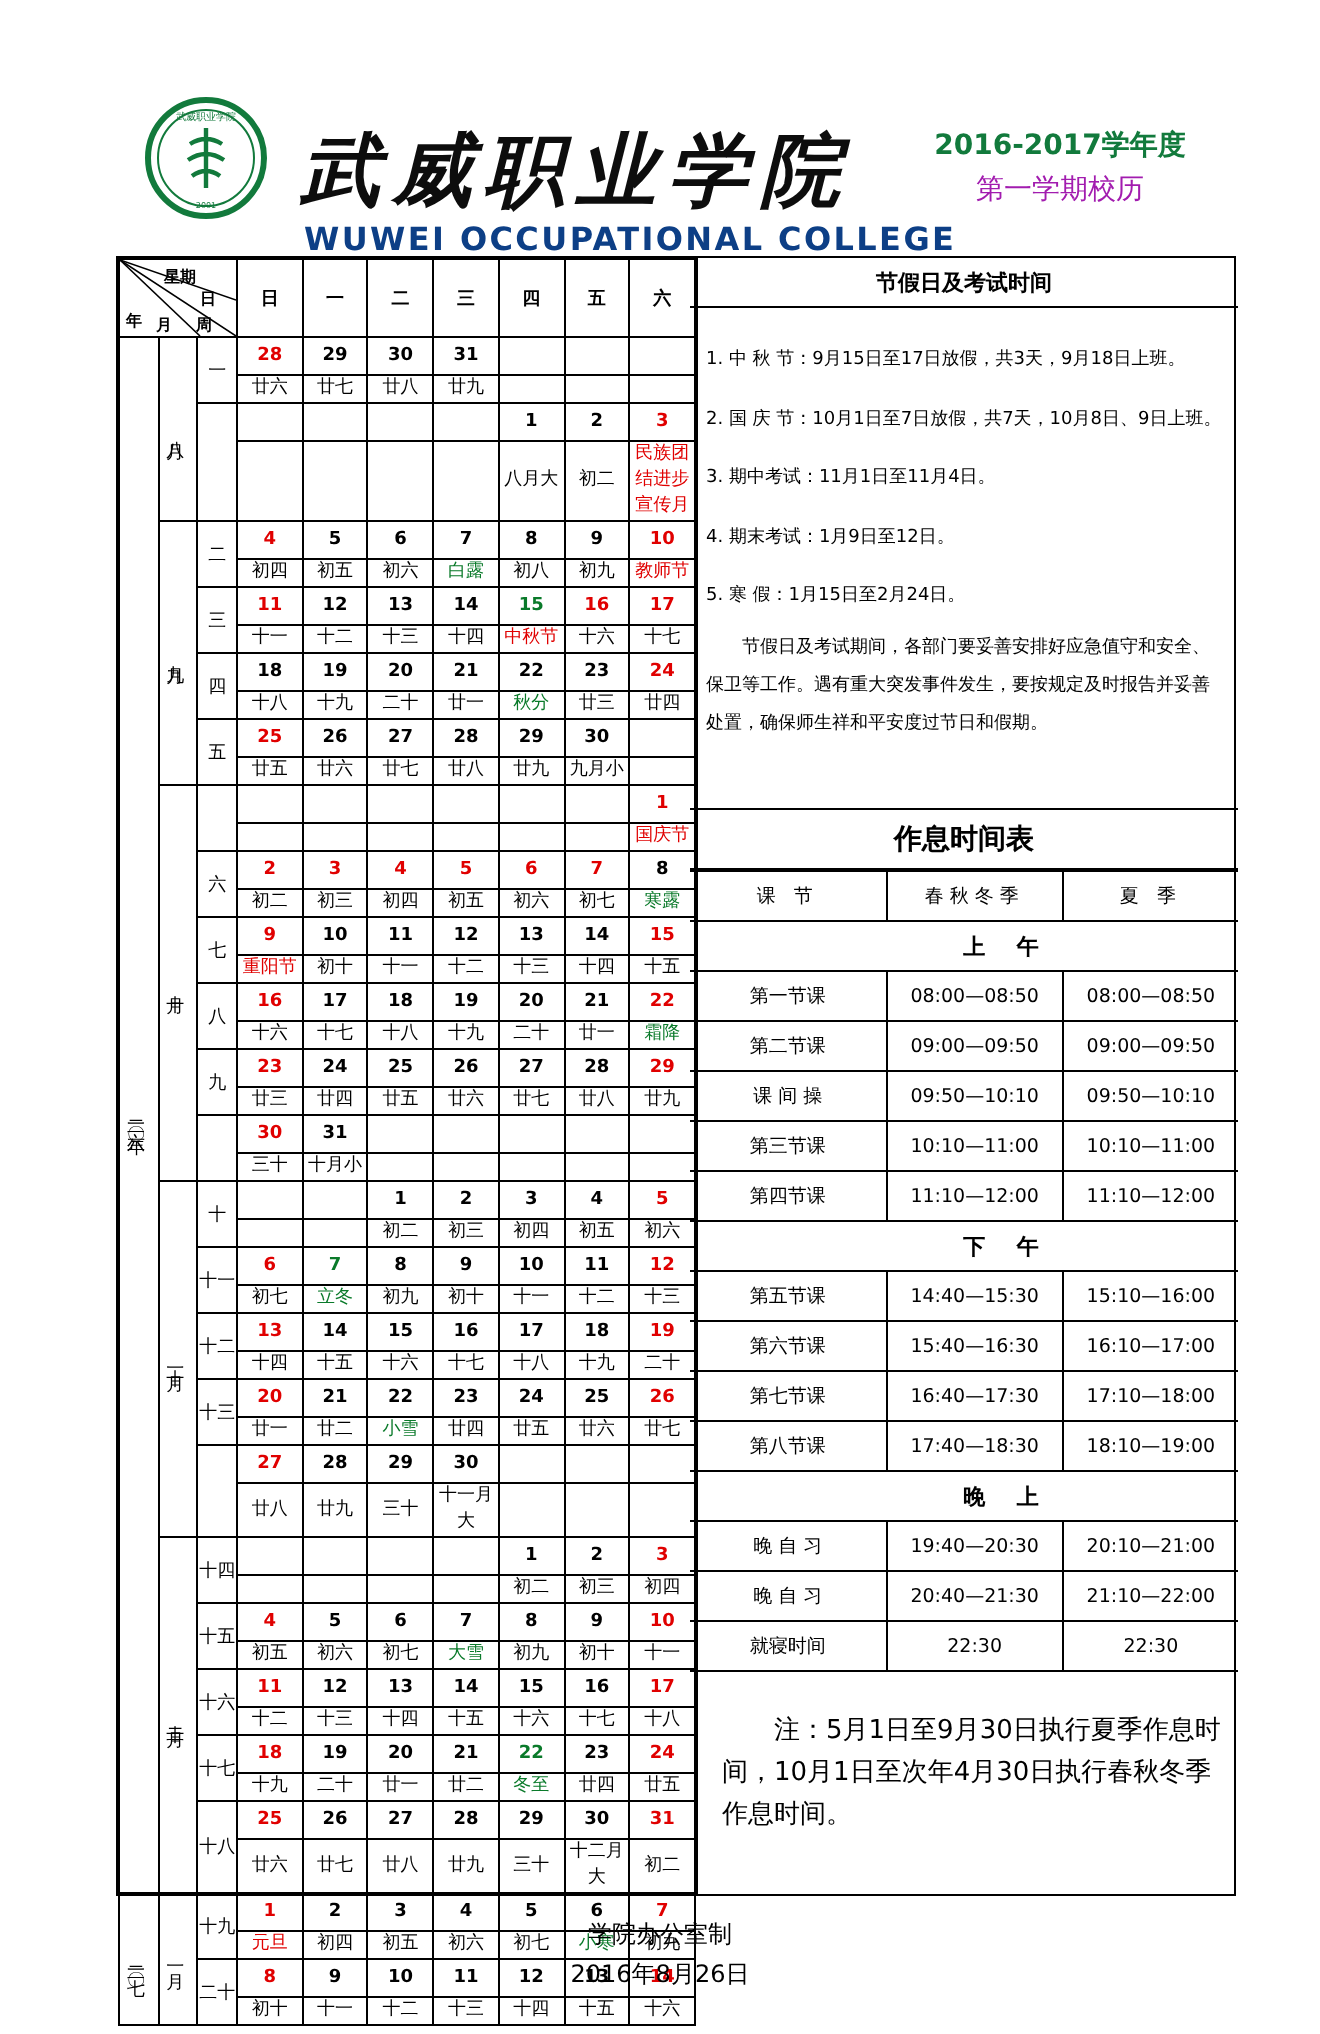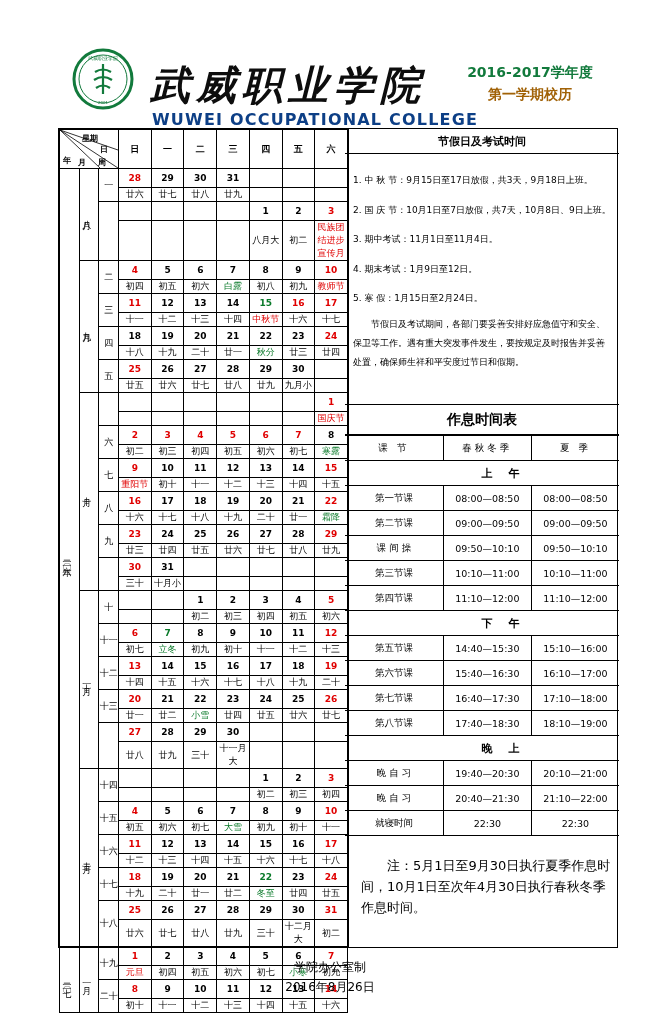--- a/index.html
+++ b/index.html
@@ -12,21 +12,21 @@
   .page{position:relative;width:660px;height:1017px;overflow:hidden;}
 
   
   .header{position:absolute;left:0;top:18px;width:596px;height:100px;}
   .logo{position:absolute;left:72px;top:30px;width:62px;height:62px;}
   .logo svg{display:block;}
   .college-cn{position:absolute;left:150px;top:40px;font-family:"DejaVu Serif","Liberation Serif",serif;
     font-size:40px;font-weight:bold;letter-spacing:6px;color:#0d0d0d;font-style:italic;}
   .college-en{position:absolute;left:152px;top:92px;font-size:16px;font-weight:bold;letter-spacing:1.2px;color:#0d3f86;}
   .year-title{position:absolute;left:430px;top:46px;width:200px;text-align:center;font-size:14px;font-weight:bold;color:#127a3c;}
-  .sem-title{position:absolute;left:430px;top:68px;width:200px;text-align:center;font-size:14px;font-weight:bold;color:#a16207;}
+  .sem-title{position:absolute;left:430px;top:68px;width:200px;text-align:center;font-size:14px;font-weight:normal;color:#a21caf;}
 
   
   .frame{position:absolute;left:58px;top:128px;width:560px;height:820px;border:1px solid #000;box-sizing:border-box;}
   .leftcol{position:absolute;left:0;top:0;width:290px;height:100%;border-right:1px solid #000;box-sizing:border-box;}
   .rightcol{position:absolute;left:286px;top:0;width:274px;height:100%;box-sizing:border-box;}
 
   
   table.cal{border-collapse:collapse;width:100%;table-layout:fixed;}
   table.cal td,table.cal th{border:1px solid #000;padding:0;text-align:center;vertical-align:middle;font-size:9px;}
   .corner{height:38px;position:relative;width:58px;}

